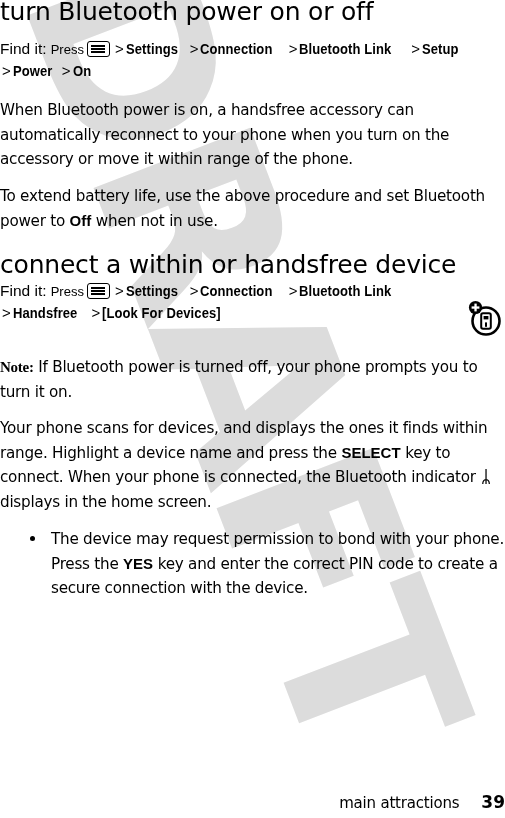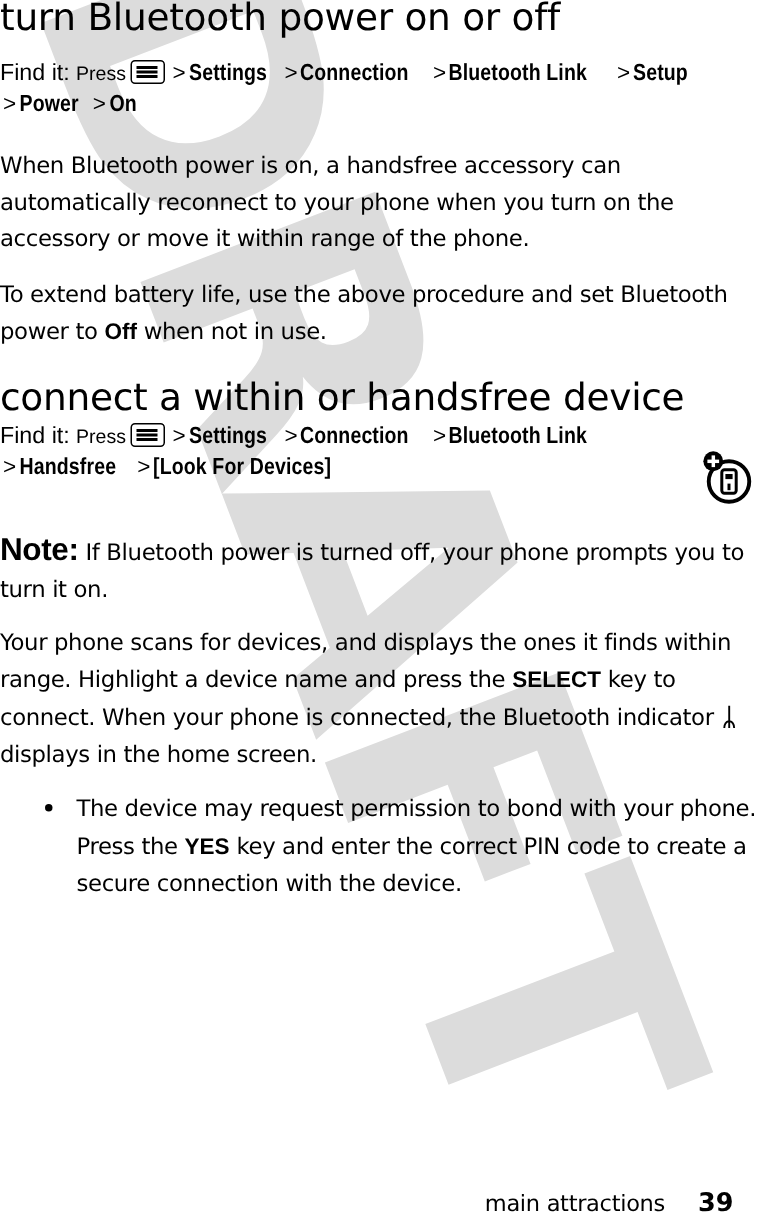--- a/index.html
+++ b/index.html
@@ -136,23 +136,23 @@
   .para-note { top: 355px; width: 485px; }
   .para-scan { top: 416px; width: 500px; }
 
   .bold-inline {
     font-family: "Liberation Sans Narrow", "Liberation Sans", sans-serif;
     font-weight: 700;
     font-size: 15px;
     letter-spacing: 0px;
   }
   .bold-note {
-    font-family: Liberation Sans, sans-serif;
-    font-weight: 700;
-    font-size: 21px;
+    font-family: Liberation Serif, serif;
+    font-weight: 700;
+    font-size: 15px;
   }
   .bt-glyph {
     font-family: "DejaVu Sans", sans-serif;
     font-weight: 700;
     font-size: 16px;
     padding: 0 1px;
   }
 
   
   ul.bullets {
@@ -194,21 +194,21 @@
     height: 38px;
   }
 
   
   .footer {
     position: absolute;
     left: 0;
     right: 0;
     bottom: 6px;
     text-align: right;
-    padding-right: 16px;
+    padding-right: 0;
   }
   .footer .f-title {
     font-family: "DejaVu Sans", sans-serif;
     font-size: 15px;
     letter-spacing: -0.2px;
     color: #000;
   }
   .footer .f-page {
     font-family: "DejaVu Sans", sans-serif;
     font-weight: 700;

